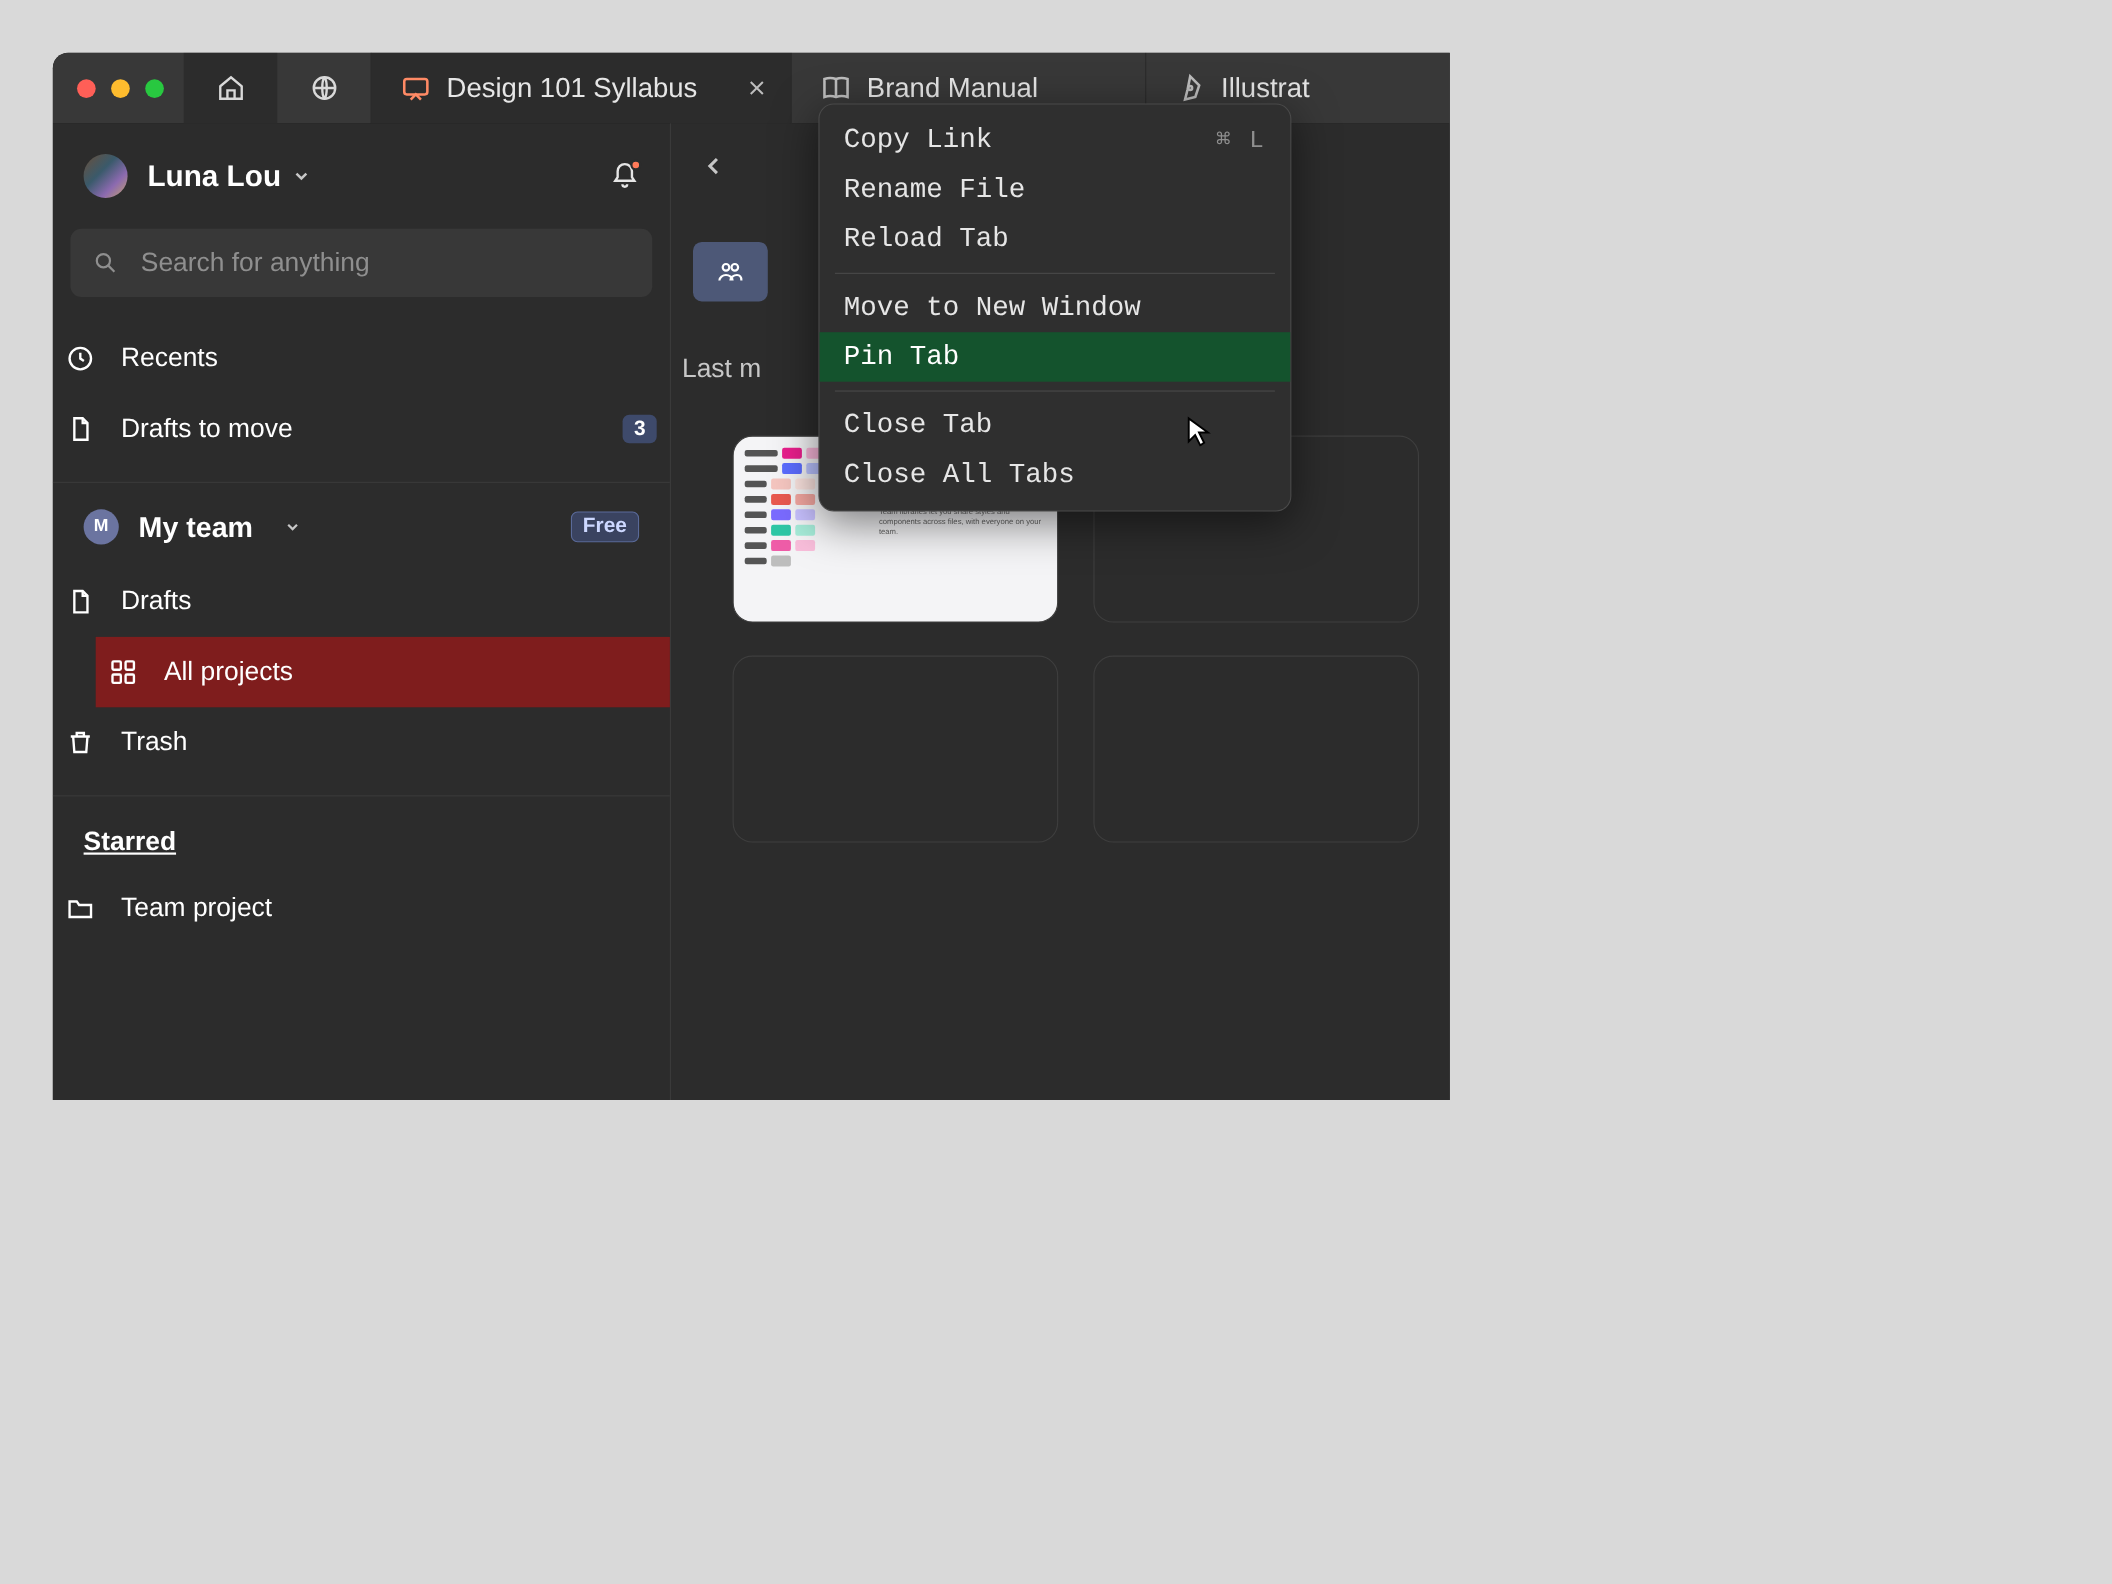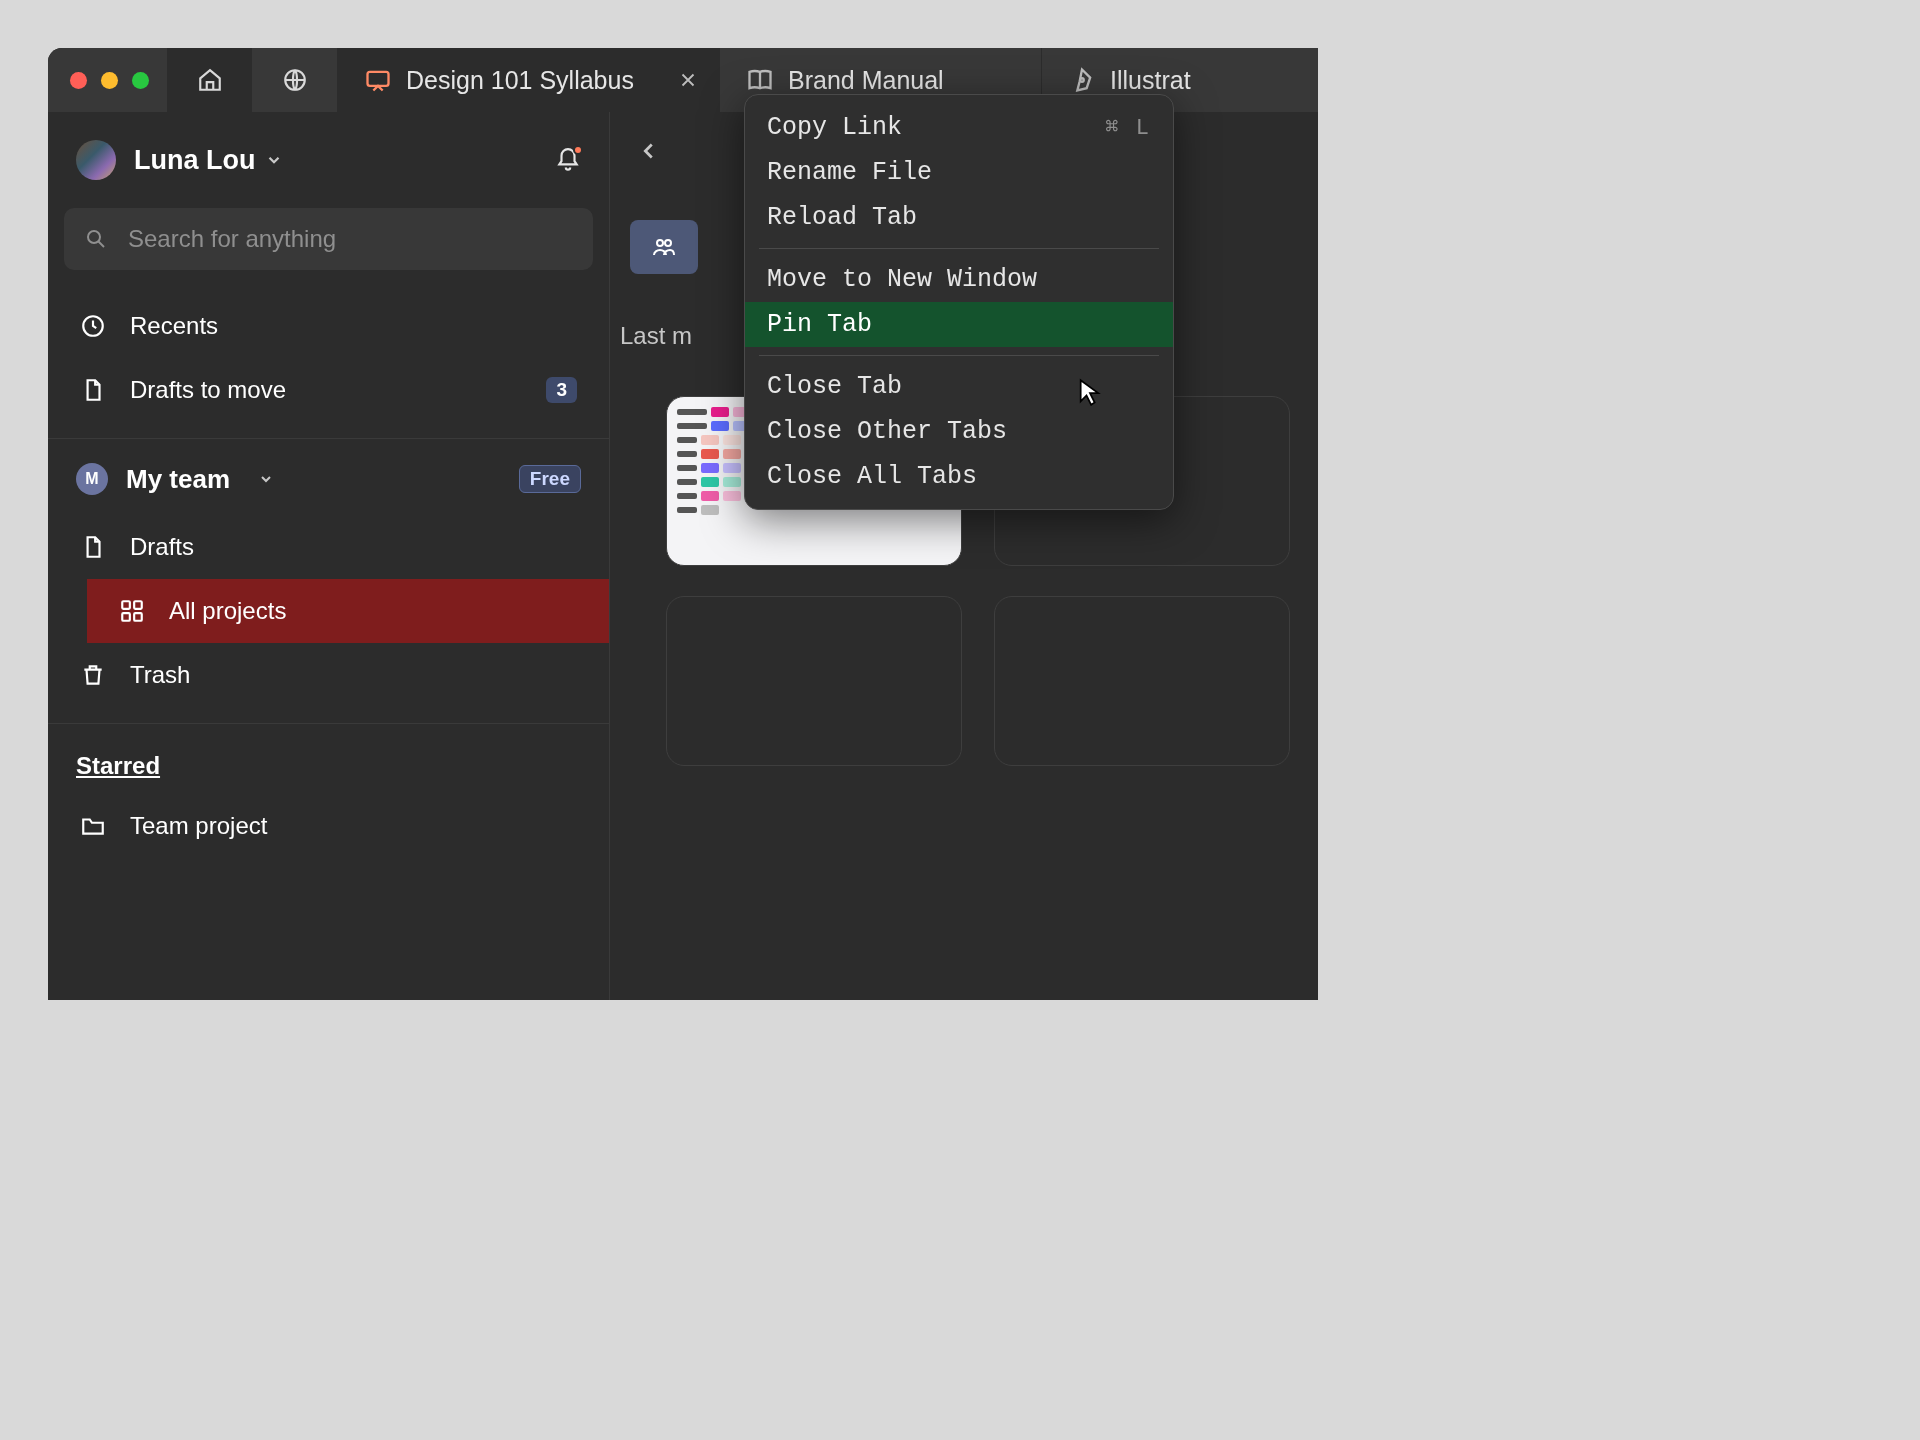--- a/index.html
+++ b/index.html
@@ -106,21 +106,21 @@
   }
   .search input {
     background: transparent; border: none; outline: none;
     font-size: 24px; color: #e6e6e6; flex:1;
   }
   .search input::placeholder { color: #8f8f8f; }
   .navlist { padding: 6px 0; }
   .navitem {
     display: flex; align-items: center;
     height: 64px;
-    padding: 0 32px;
+    padding: 0 12px;
     gap: 24px;
     color: #fff;
     font-size: 24px;
     font-weight: 500;
   }
   .navitem .count {
     background: #3e4a6b;
     color: #fff;
     border-radius: 6px;
     padding: 2px 10px;
@@ -463,23 +463,20 @@
       <span>Move to New Window</span>
     </div>
     <div class="menu-item hover">
       <span>Pin Tab</span>
     </div>
     <div class="menu-sep"></div>
     <div class="menu-item">
       <span>Close Tab</span>
     </div>
     <div class="menu-item">
-      <span>Close Other Tabs</span>
-    </div>
-    <div class="menu-item">
       <span>Close All Tabs</span>
     </div>
   </div>
 
   <svg class="cursor" width="24" height="28" viewBox="0 0 20 24">
     <path d="M2 2 L2 20 L7 15 L11 23 L14 21 L10 13 L17 13 Z" fill="#fff" stroke="#000" stroke-width="1.5"></path>
   </svg>
 
 </div>
 

